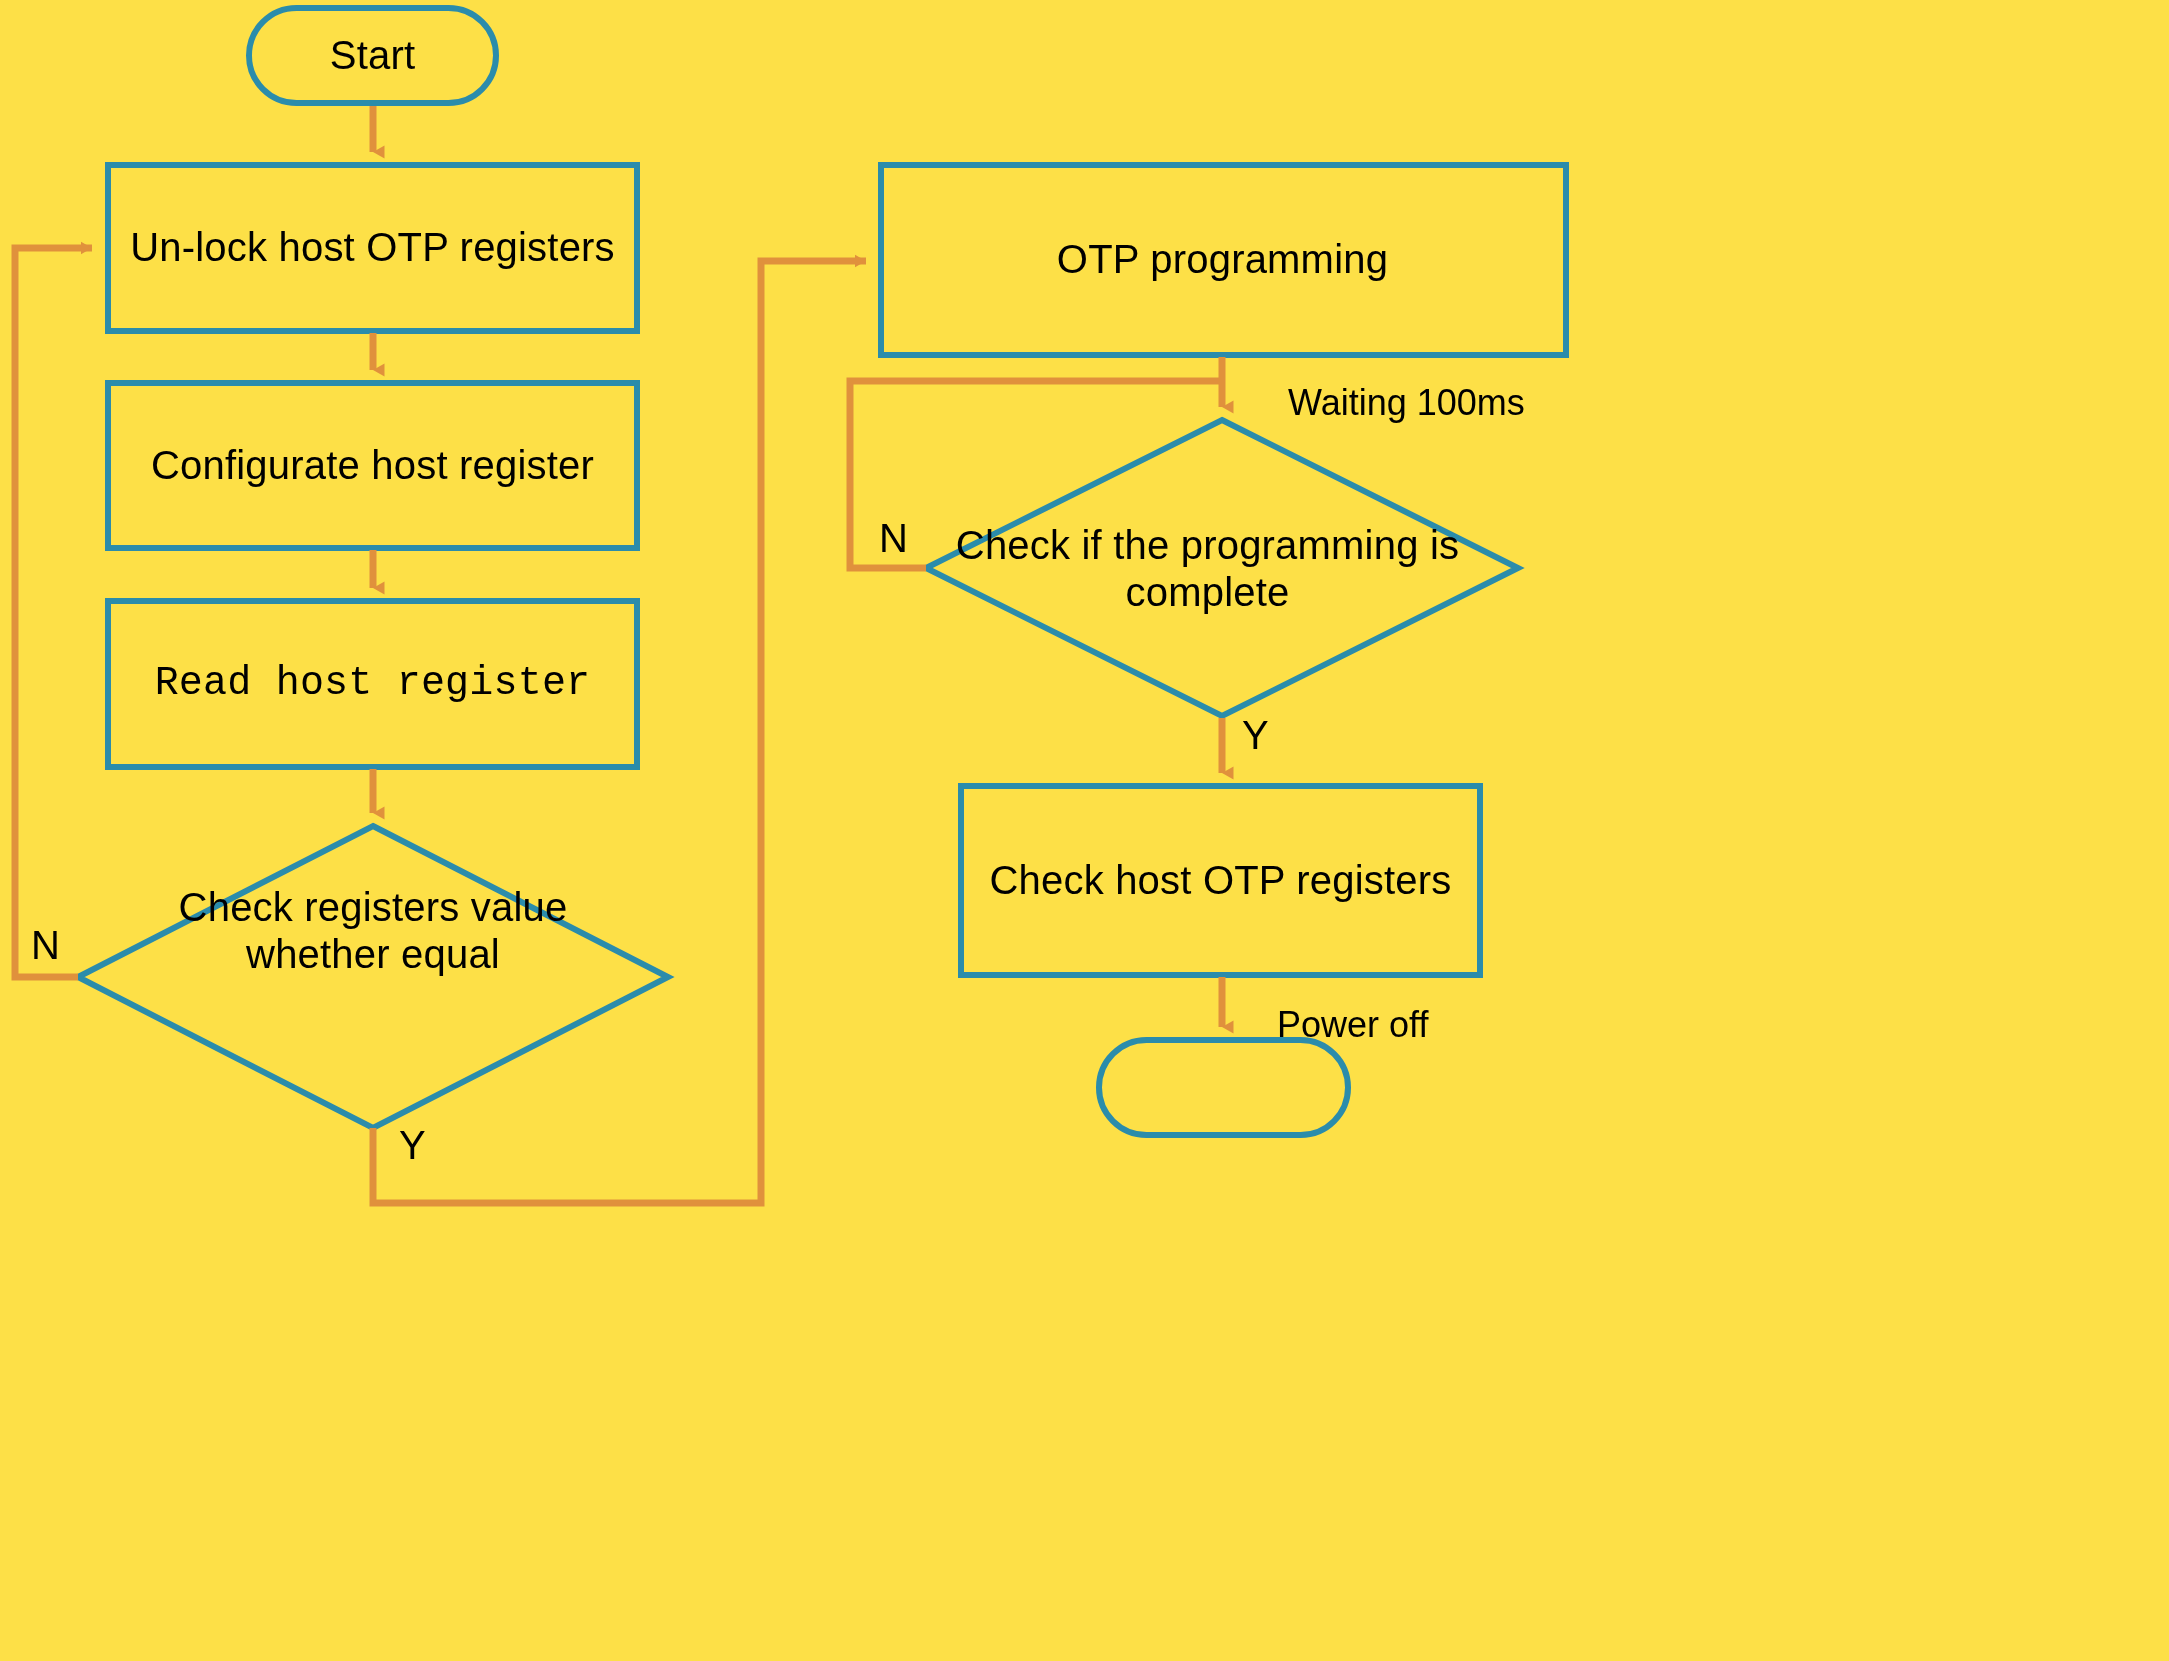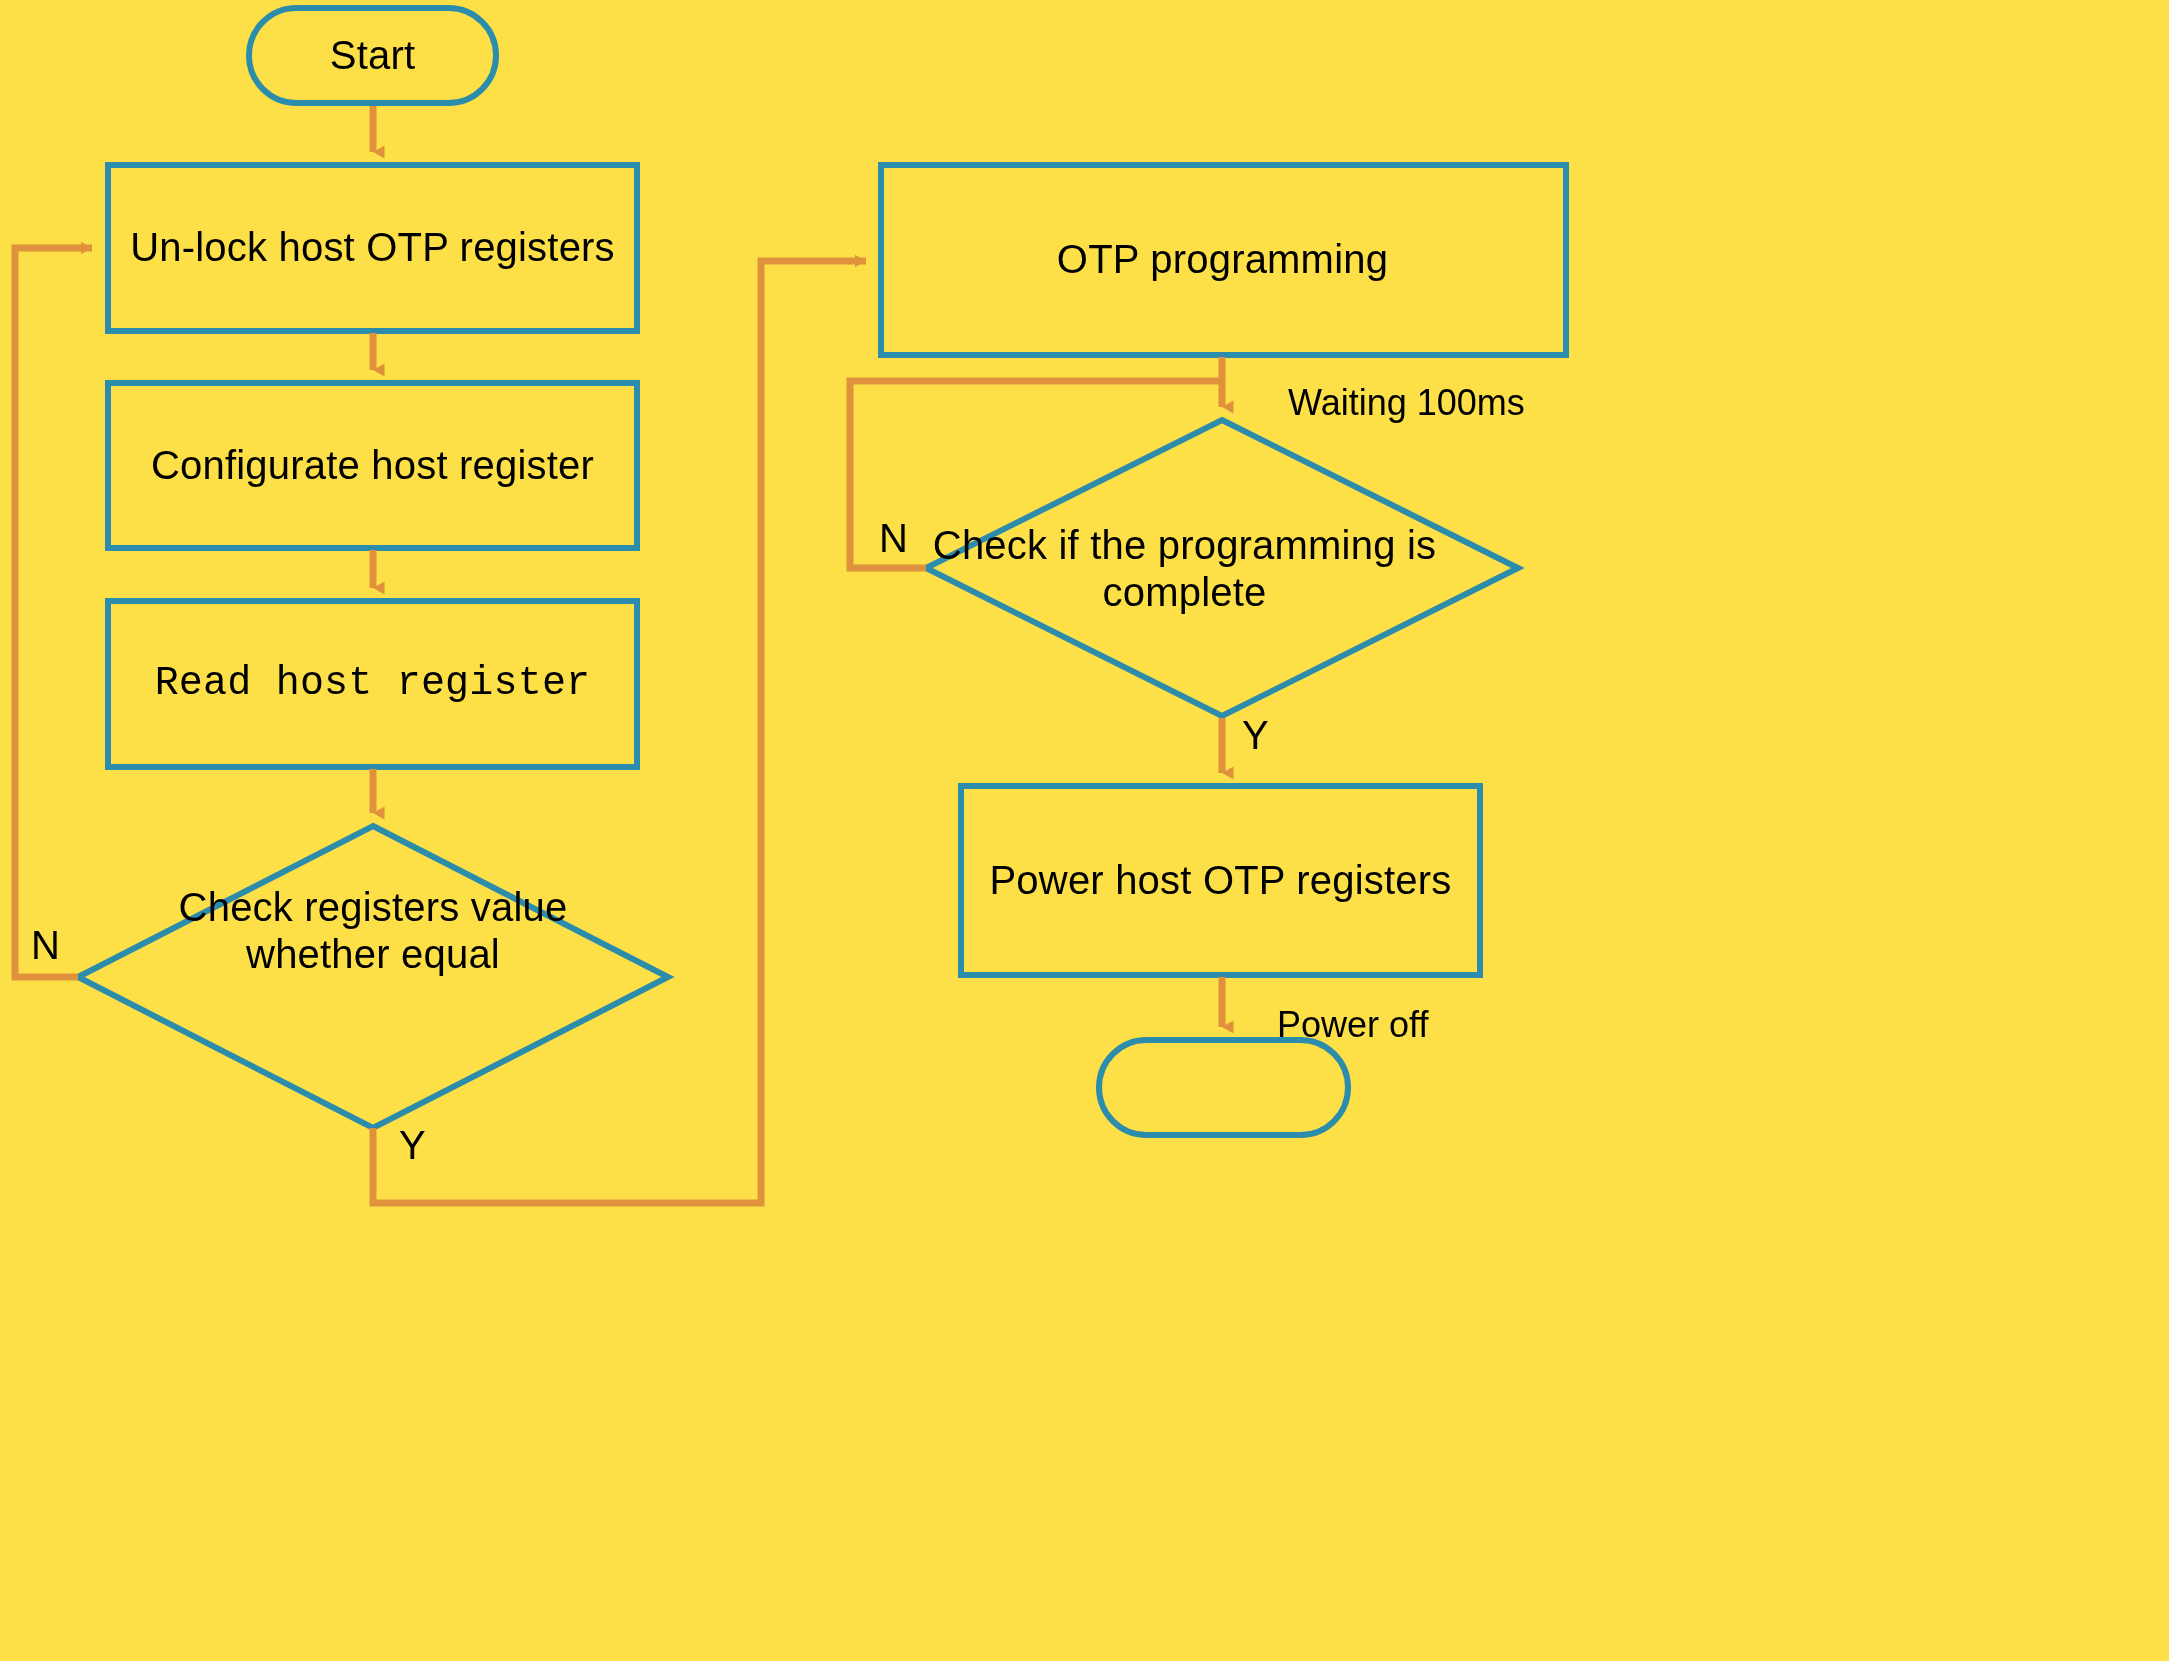--- a/index.html
+++ b/index.html
@@ -122,24 +122,24 @@
 
   <div class="node-label" style="left:108px; top:383px; width:529px; height:165px;">Configurate host register</div>
 
   <div class="node-label" style="left:108px; top:601px; width:529px; height:166px;font-family:Liberation Mono, monospace;">Read host register</div>
 
   <div class="node-label" style="left:158px; top:856px; width:430px; height:150px;">Check registers value
 whether equal</div>
 
   <div class="node-label" style="left:880px; top:165px; width:685px; height:190px;">OTP programming</div>
 
-  <div class="node-label" style="left:927px; top:495px; width:515px; height:148px;">Check if the programming is
+  <div class="node-label" style="left:950px; top:495px; width:515px; height:148px;">Check if the programming is
 complete</div>
 
-  <div class="node-label" style="left:961px; top:786px; width:519px; height:189px;">Power host OTP registers</div>
+  <div class="node-label" style="left:961px; top:786px; width:519px; height:189px;">Check host OTP registers</div>
 
 
   <div class="branch-label" style="left:31px; top:925px;">N</div>
 
   <div class="branch-label" style="left:399px; top:1125px;">Y</div>
 
   <div class="edge-label" style="left:1288px; top:355px;">Waiting 100ms</div>
 
   <div class="branch-label" style="left:879px; top:518px;">N</div>
 

